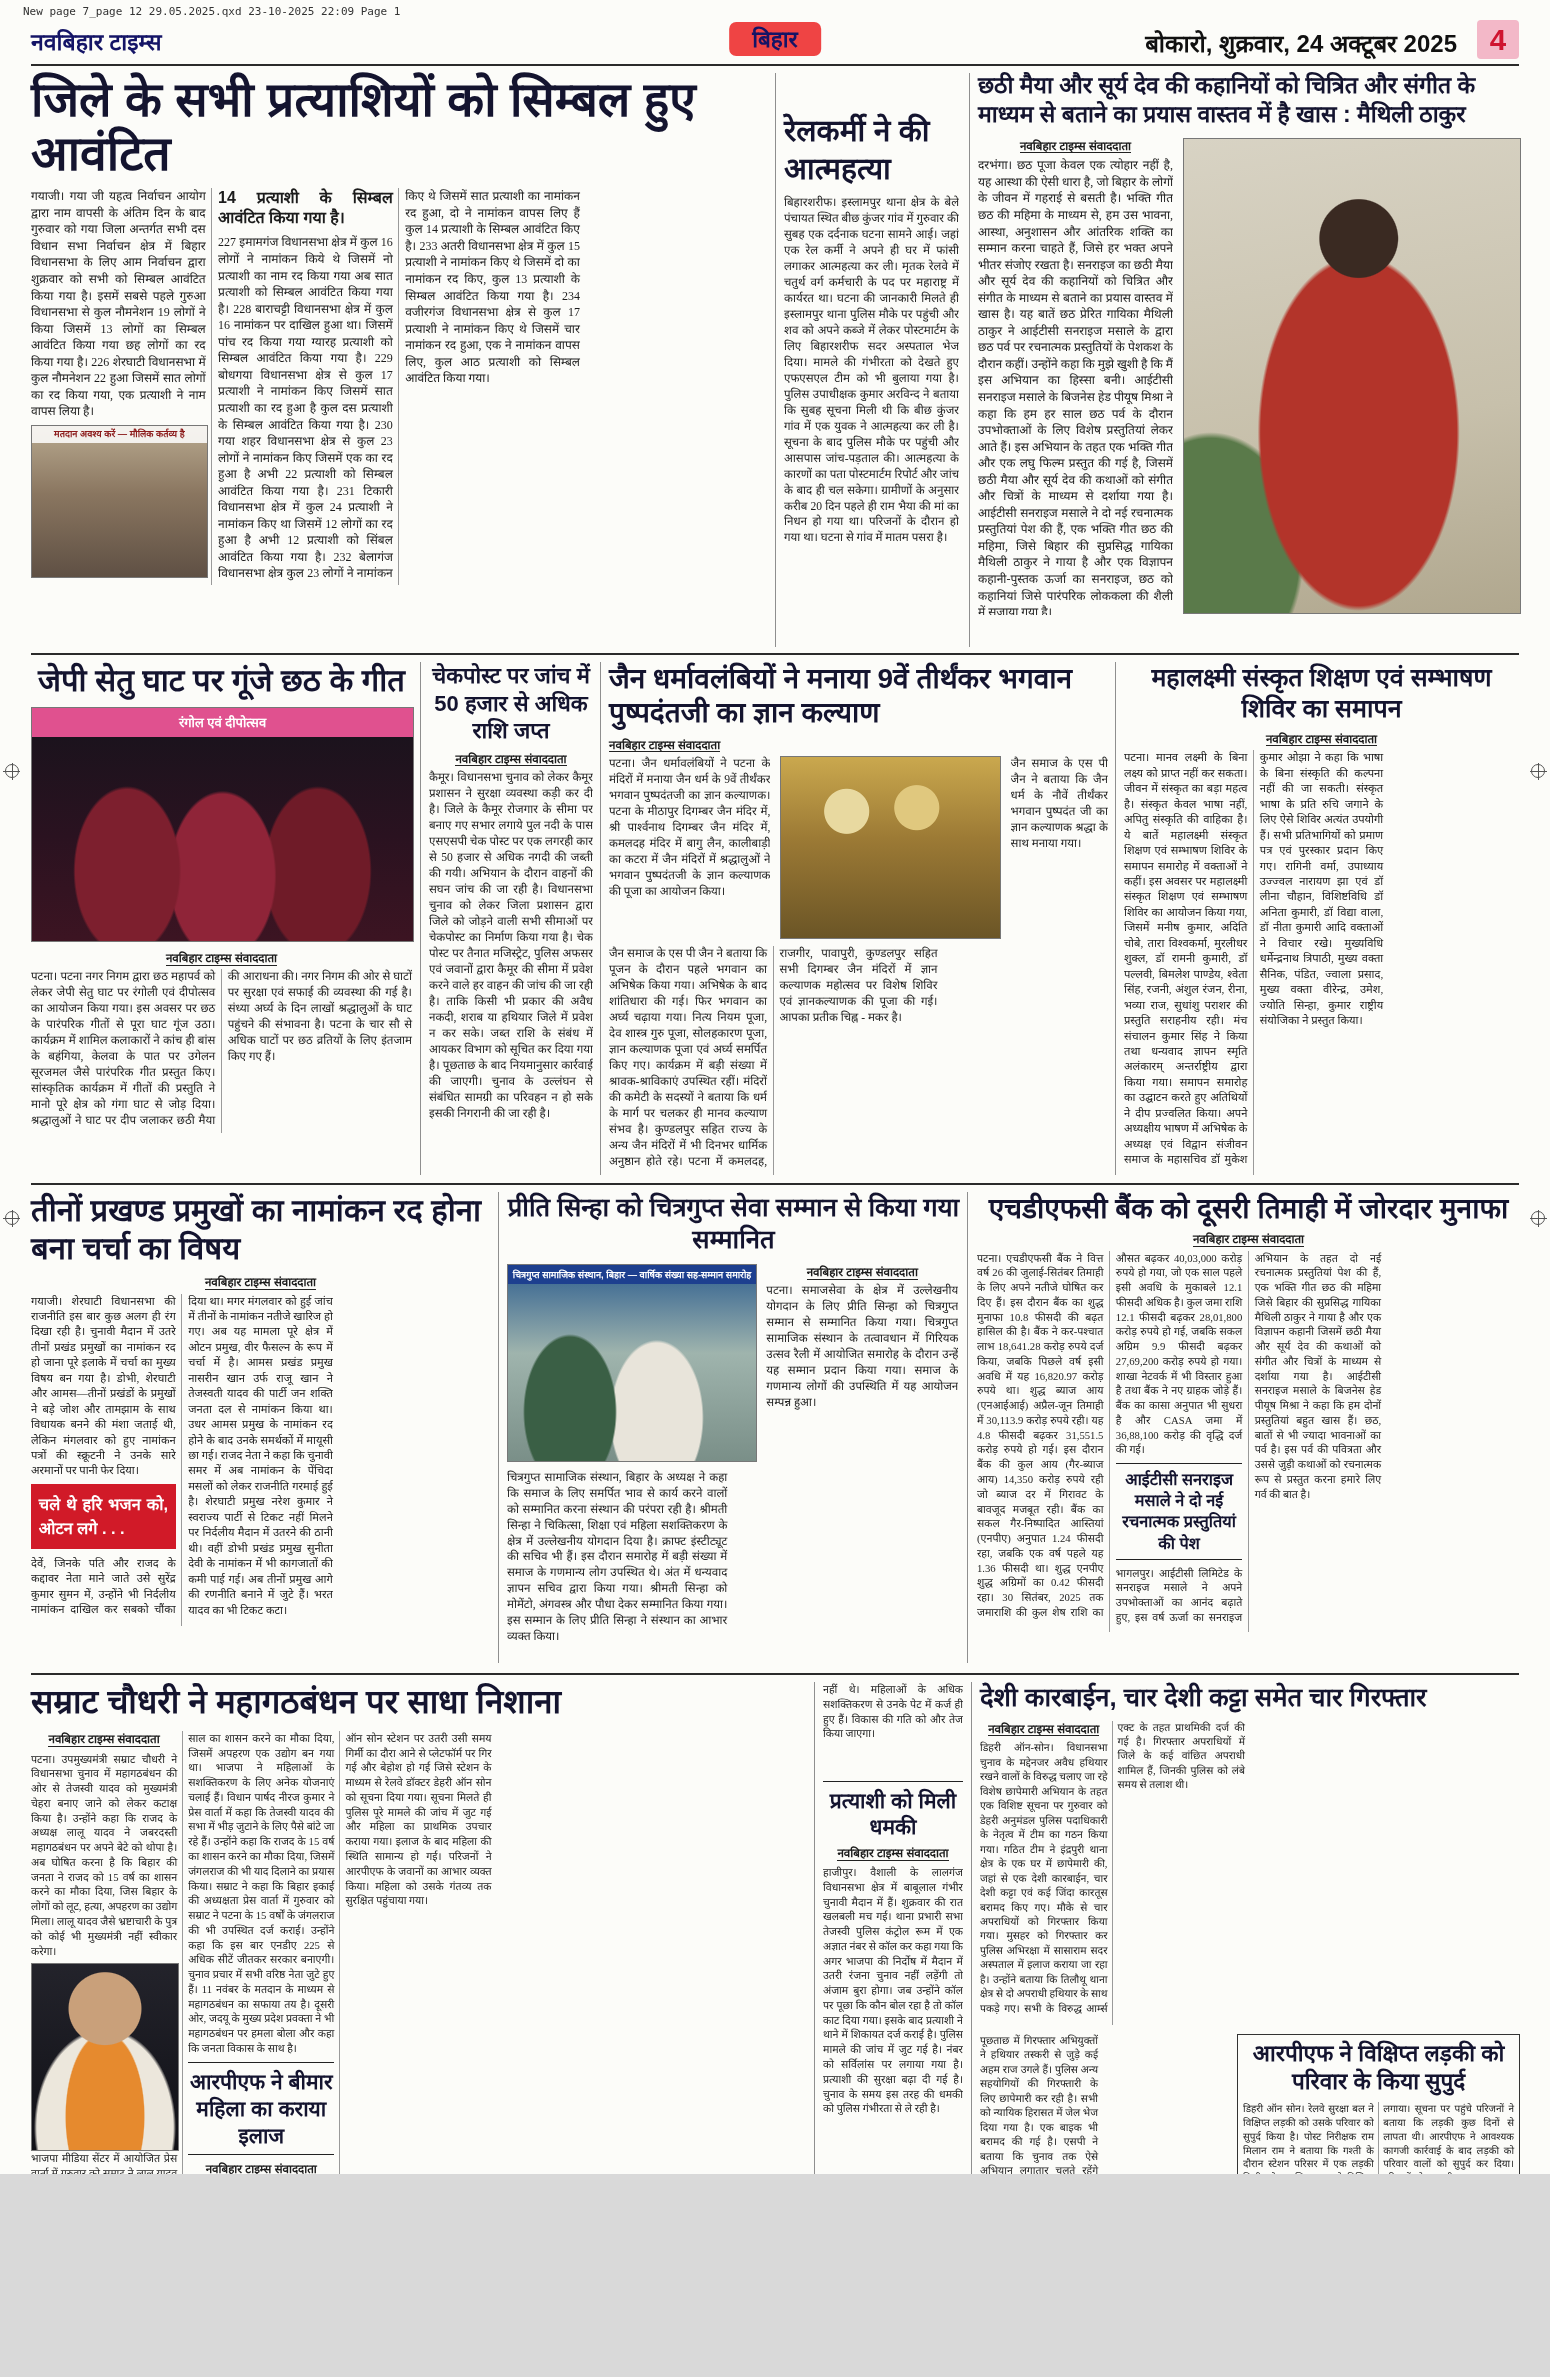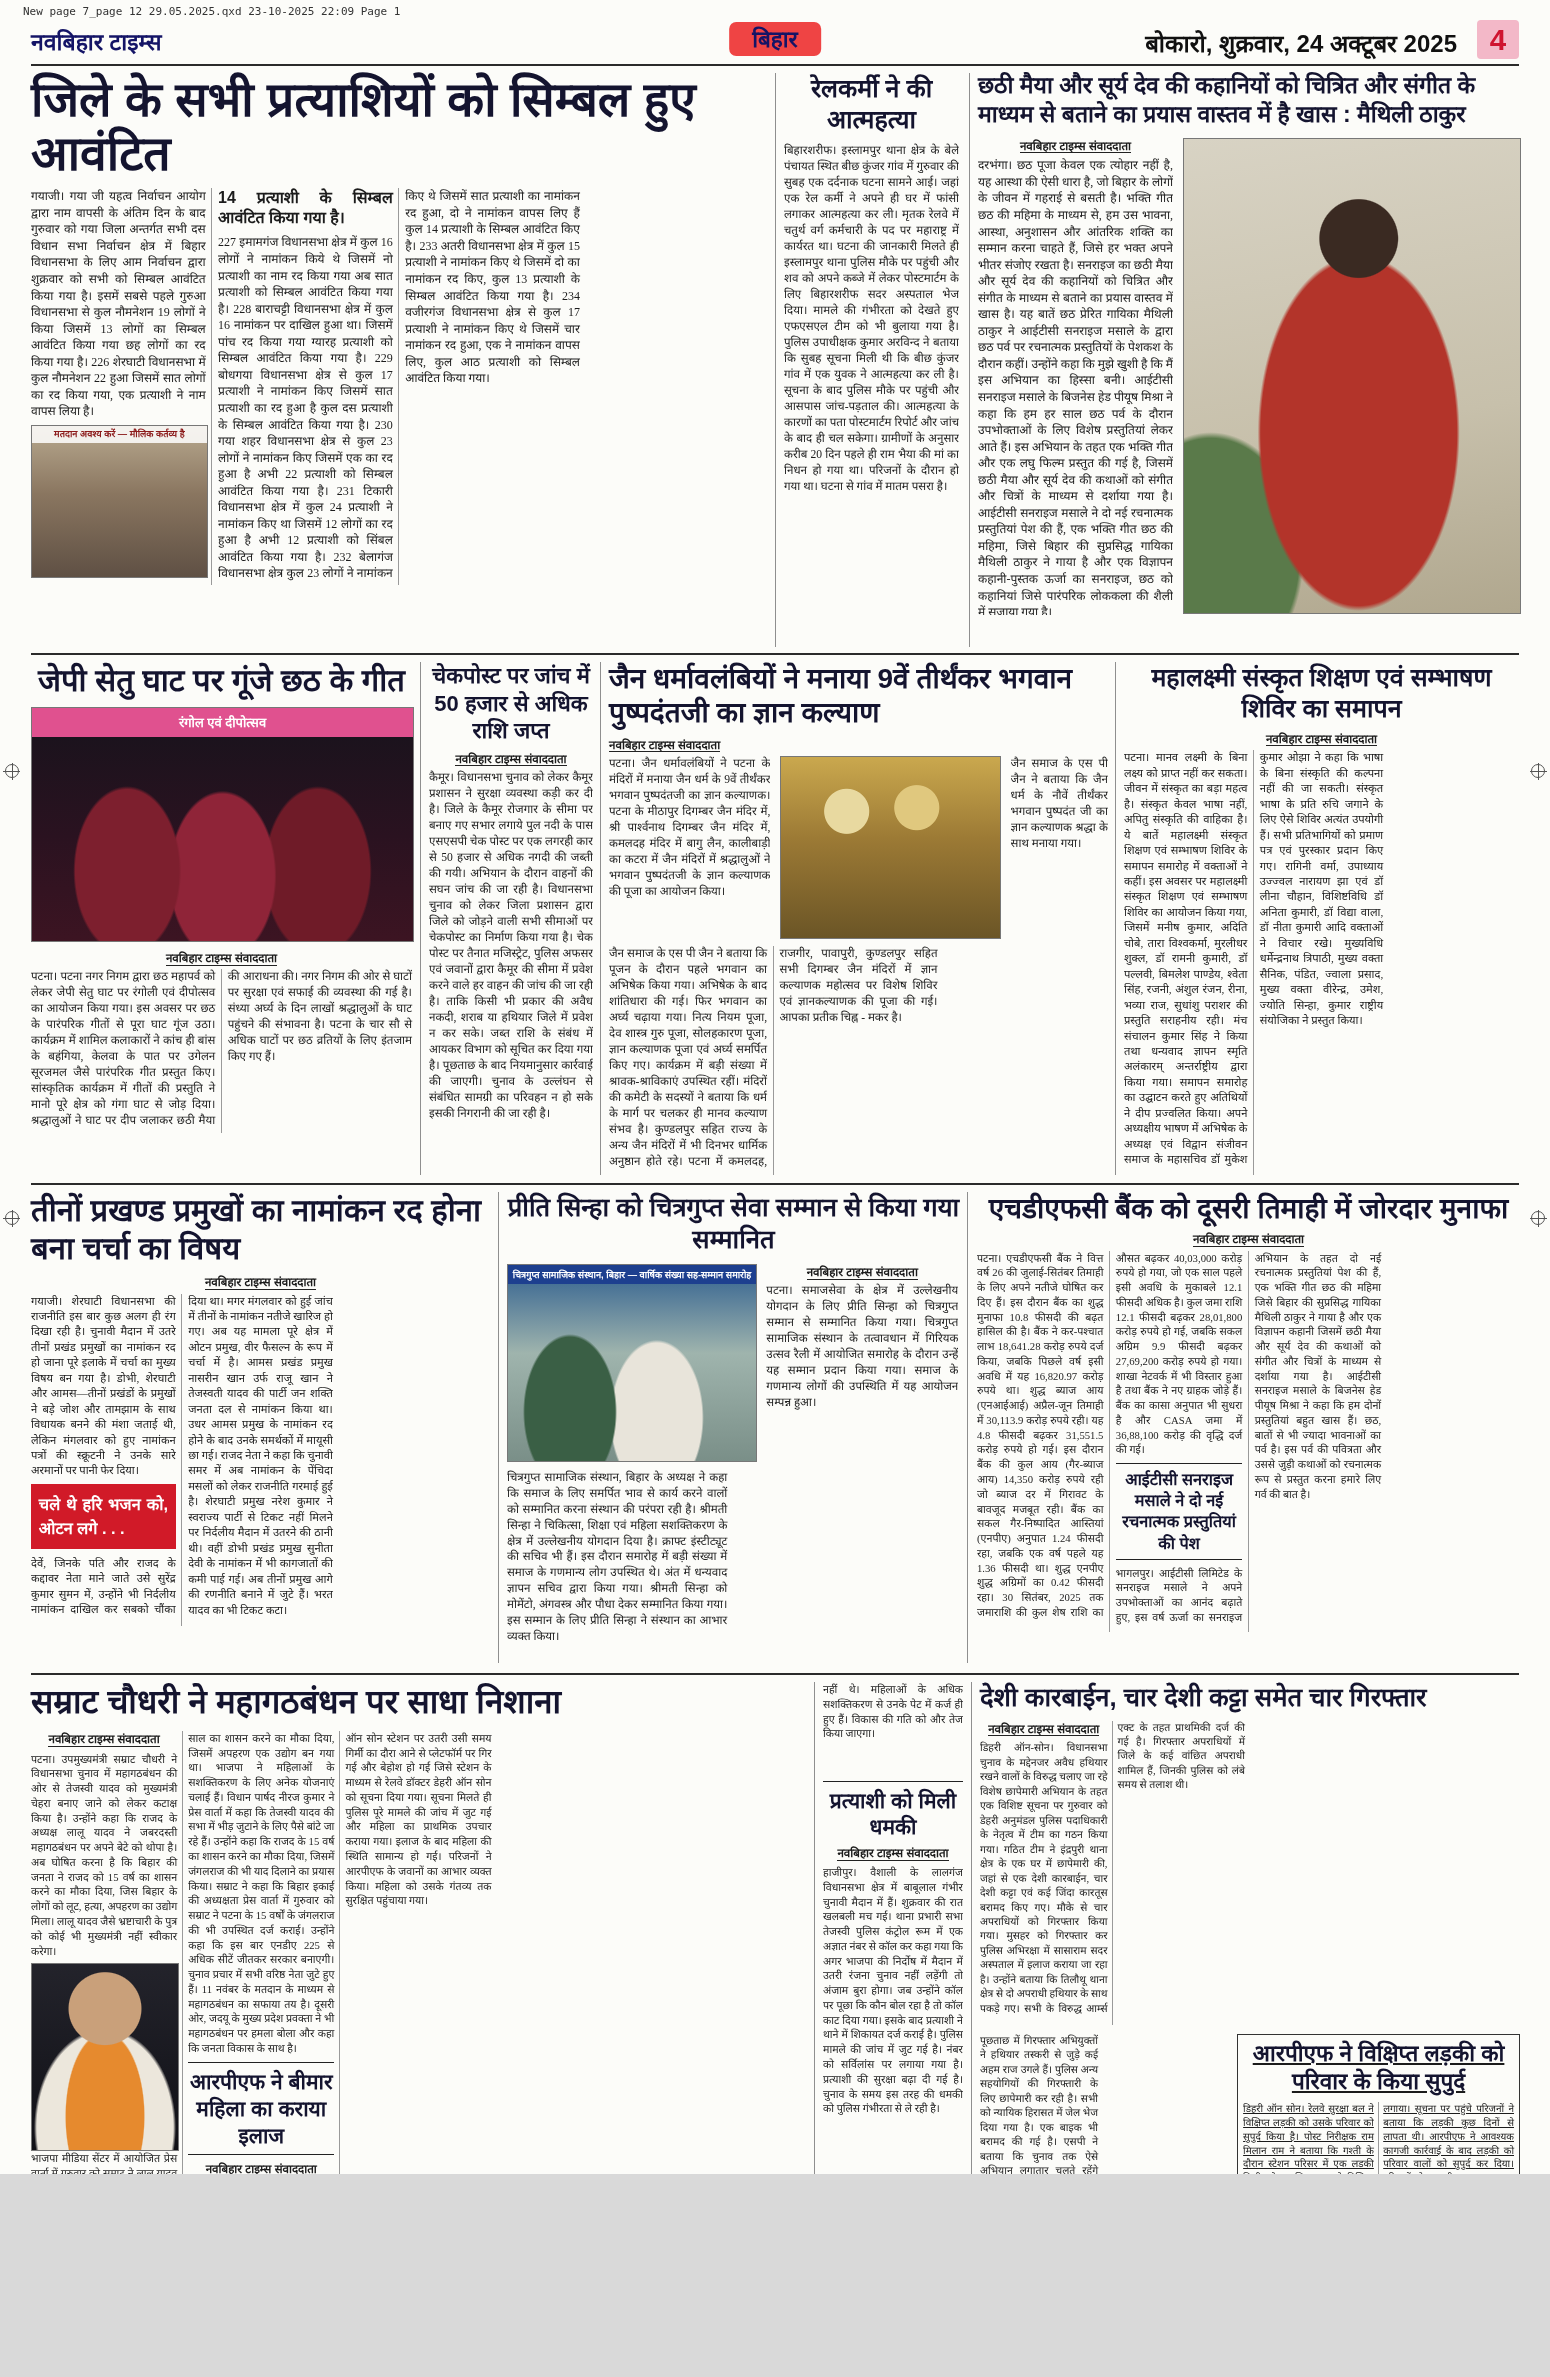--- a/index.html
+++ b/index.html
@@ -55,21 +55,21 @@
       <div class="photo" style="width:100%;height:151px;background:linear-gradient(180deg,#b8a98f 0%,#8a7660 45%,#5f5044 100%);">
         <div class="banner" style="background:rgba(255,255,255,.85);color:#8b1a1a;font-size:9.3px;padding:2.3px 1.6px;">मतदान अवश्य करें — मौलिक कर्तव्य है</div>
       </div>
       <div class="caption">14 प्रत्याशी के सिम्बल आवंटित किया गया है।</div>
       <p>227 इमामगंज विधानसभा क्षेत्र में कुल 16 लोगों ने नामांकन किये थे जिसमें नो प्रत्याशी का नाम रद किया गया अब सात प्रत्याशी को सिम्बल आवंटित किया गया है। 228 बाराचट्टी विधानसभा क्षेत्र में कुल 16 नामांकन पर दाखिल हुआ था। जिसमें पांच रद किया गया ग्यारह प्रत्याशी को सिम्बल आवंटित किया गया है। 229 बोधगया विधानसभा क्षेत्र से कुल 17 प्रत्याशी ने नामांकन किए जिसमें सात प्रत्याशी का रद हुआ है कुल दस प्रत्याशी के सिम्बल आवंटित किया गया है। 230 गया शहर विधानसभा क्षेत्र से कुल 23 लोगों ने नामांकन किए जिसमें एक का रद हुआ है अभी 22 प्रत्याशी को सिम्बल आवंटित किया गया है। 231 टिकारी विधानसभा क्षेत्र में कुल 24 प्रत्याशी ने नामांकन किए था जिसमें 12 लोगों का रद हुआ है अभी 12 प्रत्याशी को सिंबल आवंटित किया गया है। 232 बेलागंज विधानसभा क्षेत्र कुल 23 लोगों ने नामांकन किए थे जिसमें सात प्रत्याशी का नामांकन रद हुआ, दो ने नामांकन वापस लिए हैं कुल 14 प्रत्याशी के सिम्बल आवंटित किए है। 233 अतरी विधानसभा क्षेत्र में कुल 15 प्रत्याशी ने नामांकन किए थे जिसमें दो का नामांकन रद किए, कुल 13 प्रत्याशी के सिम्बल आवंटित किया गया है। 234 वजीरगंज विधानसभा क्षेत्र से कुल 17 प्रत्याशी ने नामांकन किए थे जिसमें चार नामांकन रद हुआ, एक ने नामांकन वापस लिए, कुल आठ प्रत्याशी को सिम्बल आवंटित किया गया।</p>
     </div>
   </div>
   <div class="vrule" style="left:775px;top:73px;height:574px;"></div>
 
   <div class="abs" style="left:784px;top:73px;width:175px;">
-    <div class="h" style="font-size:25px;line-height:1.25;text-align:center;">रेलकर्मी ने की आत्महत्या</div>
+    <div class="h" style="font-size:30px;line-height:1.25;text-align:left;margin-top:39px;">रेलकर्मी ने की आत्महत्या</div>
     <div class="bodytxt" style="margin-top:7.8px;font-size:11.6px;height:502px;overflow:hidden;">बिहारशरीफ। इस्लामपुर थाना क्षेत्र के बेले पंचायत स्थित बीछ कुंजर गांव में गुरुवार की सुबह एक दर्दनाक घटना सामने आई। जहां एक रेल कर्मी ने अपने ही घर में फांसी लगाकर आत्महत्या कर ली। मृतक रेलवे में चतुर्थ वर्ग कर्मचारी के पद पर महाराष्ट्र में कार्यरत था। घटना की जानकारी मिलते ही इस्लामपुर थाना पुलिस मौके पर पहुंची और शव को अपने कब्जे में लेकर पोस्टमार्टम के लिए बिहारशरीफ सदर अस्पताल भेज दिया। मामले की गंभीरता को देखते हुए एफएसएल टीम को भी बुलाया गया है। पुलिस उपाधीक्षक कुमार अरविन्द ने बताया कि सुबह सूचना मिली थी कि बीछ कुंजर गांव में एक युवक ने आत्महत्या कर ली है। सूचना के बाद पुलिस मौके पर पहुंची और आसपास जांच-पड़ताल की। आत्महत्या के कारणों का पता पोस्टमार्टम रिपोर्ट और जांच के बाद ही चल सकेगा। ग्रामीणों के अनुसार करीब 20 दिन पहले ही राम भैया की मां का निधन हो गया था। परिजनों के दौरान हो गया था। घटना से गांव में मातम पसरा है।</div>
   </div>
   <div class="vrule" style="left:969px;top:73px;height:574px;"></div>
 
   <div class="abs" style="left:978px;top:71px;width:541px;">
     <div class="h" style="font-size:23px;line-height:1.28;">छठी मैया और सूर्य देव की कहानियों को चित्रित और संगीत के माध्यम से बताने का प्रयास वास्तव में है खास : मैथिली ठाकुर</div>
     <div style="position:relative;margin-top:7.8px;height:477px;">
       <div class="abs" style="left:0;top:0;width:195px;height:477px;overflow:hidden;">
         <div class="byline"><span>नवबिहार टाइम्स संवाददाता</span></div>
         <div class="bodytxt" style="font-size:12px;">दरभंगा। छठ पूजा केवल एक त्योहार नहीं है, यह आस्था की ऐसी धारा है, जो बिहार के लोगों के जीवन में गहराई से बसती है। भक्ति गीत छठ की महिमा के माध्यम से, हम उस भावना, आस्था, अनुशासन और आंतरिक शक्ति का सम्मान करना चाहते हैं, जिसे हर भक्त अपने भीतर संजोए रखता है। सनराइज का छठी मैया और सूर्य देव की कहानियों को चित्रित और संगीत के माध्यम से बताने का प्रयास वास्तव में खास है। यह बातें छठ प्रेरित गायिका मैथिली ठाकुर ने आईटीसी सनराइज मसाले के द्वारा छठ पर्व पर रचनात्मक प्रस्तुतियों के पेशकश के दौरान कहीं। उन्होंने कहा कि मुझे खुशी है कि मैं इस अभियान का हिस्सा बनी। आईटीसी सनराइज मसाले के बिजनेस हेड पीयूष मिश्रा ने कहा कि हम हर साल छठ पर्व के दौरान उपभोक्ताओं के लिए विशेष प्रस्तुतियां लेकर आते हैं। इस अभियान के तहत एक भक्ति गीत और एक लघु फिल्म प्रस्तुत की गई है, जिसमें छठी मैया और सूर्य देव की कथाओं को संगीत और चित्रों के माध्यम से दर्शाया गया है। आईटीसी सनराइज मसाले ने दो नई रचनात्मक प्रस्तुतियां पेश की हैं, एक भक्ति गीत छठ की महिमा, जिसे बिहार की सुप्रसिद्ध गायिका मैथिली ठाकुर ने गाया है और एक विज्ञापन कहानी-पुस्तक ऊर्जा का सनराइज, छठ को कहानियां जिसे पारंपरिक लोककला की शैली में सजाया गया है।</div>
@@ -180,21 +180,21 @@
   <div class="vrule" style="left:971px;top:1682px;height:620px;"></div>
 
   <div class="abs" style="left:980px;top:1682px;width:540px;">
     <div class="h" style="font-size:25.6px;line-height:1.2;">देशी कारबाईन, चार देशी कट्टा समेत चार गिरफ्तार</div>
     <div class="cols c4 bodytxt" style="margin-top:7.8px;height:304px;font-size:10.5px;column-gap:10px;">
       <div class="byline"><span>नवबिहार टाइम्स संवाददाता</span></div>
       <p>डिहरी ऑन-सोन। विधानसभा चुनाव के मद्देनजर अवैध हथियार रखने वालों के विरुद्ध चलाए जा रहे विशेष छापेमारी अभियान के तहत एक विशिष्ट सूचना पर गुरुवार को डेहरी अनुमंडल पुलिस पदाधिकारी के नेतृत्व में टीम का गठन किया गया। गठित टीम ने इंद्रपुरी थाना क्षेत्र के एक घर में छापेमारी की, जहां से एक देशी कारबाईन, चार देशी कट्टा एवं कई जिंदा कारतूस बरामद किए गए। मौके से चार अपराधियों को गिरफ्तार किया गया। मुसहर को गिरफ्तार कर पुलिस अभिरक्षा में सासाराम सदर अस्पताल में इलाज कराया जा रहा है। उन्होंने बताया कि तिलौथू थाना क्षेत्र से दो अपराधी हथियार के साथ पकड़े गए। सभी के विरुद्ध आर्म्स एक्ट के तहत प्राथमिकी दर्ज की गई है। गिरफ्तार अपराधियों में जिले के कई वांछित अपराधी शामिल हैं, जिनकी पुलिस को लंबे समय से तलाश थी।</p>
     </div>
     <div style="display:flex;gap:11px;margin-top:9.3px;">
       <div class="cols c2 bodytxt" style="width:248px;height:256px;font-size:10.5px;column-gap:10px;">पूछताछ में गिरफ्तार अभियुक्तों ने हथियार तस्करी से जुड़े कई अहम राज उगले हैं। पुलिस अन्य सहयोगियों की गिरफ्तारी के लिए छापेमारी कर रही है। सभी को न्यायिक हिरासत में जेल भेज दिया गया है। एक बाइक भी बरामद की गई है। एसपी ने बताया कि चुनाव तक ऐसे अभियान लगातार चलते रहेंगे ताकि असामाजिक तत्वों पर नकेल कसी जा सके। आम जनता से भी अवैध हथियारों की सूचना देने की अपील की गई है। सूचना देने वालों के नाम गुप्त रखे जाएंगे।</div>
-      <div style="width:273px;border:1.9px solid #333;padding:5px;text-decoration:underline;">
+      <div style="width:273px;border:1.9px solid #333;padding:5px;">
         <div class="h" style="font-size:22.5px;line-height:1.25;text-align:center;">आरपीएफ ने विक्षिप्त लड़की को परिवार के किया सुपुर्द</div>
         <div class="cols c2 bodytxt" style="margin-top:6.2px;height:172px;font-size:10px;column-gap:9.3px;">डिहरी ऑन सोन। रेलवे सुरक्षा बल ने विक्षिप्त लड़की को उसके परिवार को सुपुर्द किया है। पोस्ट निरीक्षक राम मिलान राम ने बताया कि गश्ती के दौरान स्टेशन परिसर में एक लड़की मिली जो मानसिक रूप से विक्षिप्त प्रतीत हो रही थी। उससे पूछताछ करने पर उसने अपना नाम और पता बताने में असमर्थता जताई। मानवता का परिचय देते हुए जवानों ने उसे भोजन कराया और महिला हेल्पलाइन की मदद से उसके परिजनों का पता लगाया। सूचना पर पहुंचे परिजनों ने बताया कि लड़की कुछ दिनों से लापता थी। आरपीएफ ने आवश्यक कागजी कार्रवाई के बाद लड़की को परिवार वालों को सुपुर्द कर दिया। परिजनों ने आरपीएफ का आभार जताया।</div>
       </div>
     </div>
   </div>
 
   <div class="abs" style="left:729px;top:2343px;">
     <span class="dot" style="background:#00aeef;"></span><span class="dot" style="background:#ec008c;"></span><span class="dot" style="background:#fff200;border:0.8px solid #ccc;"></span><span class="dot" style="background:#1a1a1a;"></span>
   </div>
   <div class="abs" style="left:1062px;top:2343px;">

